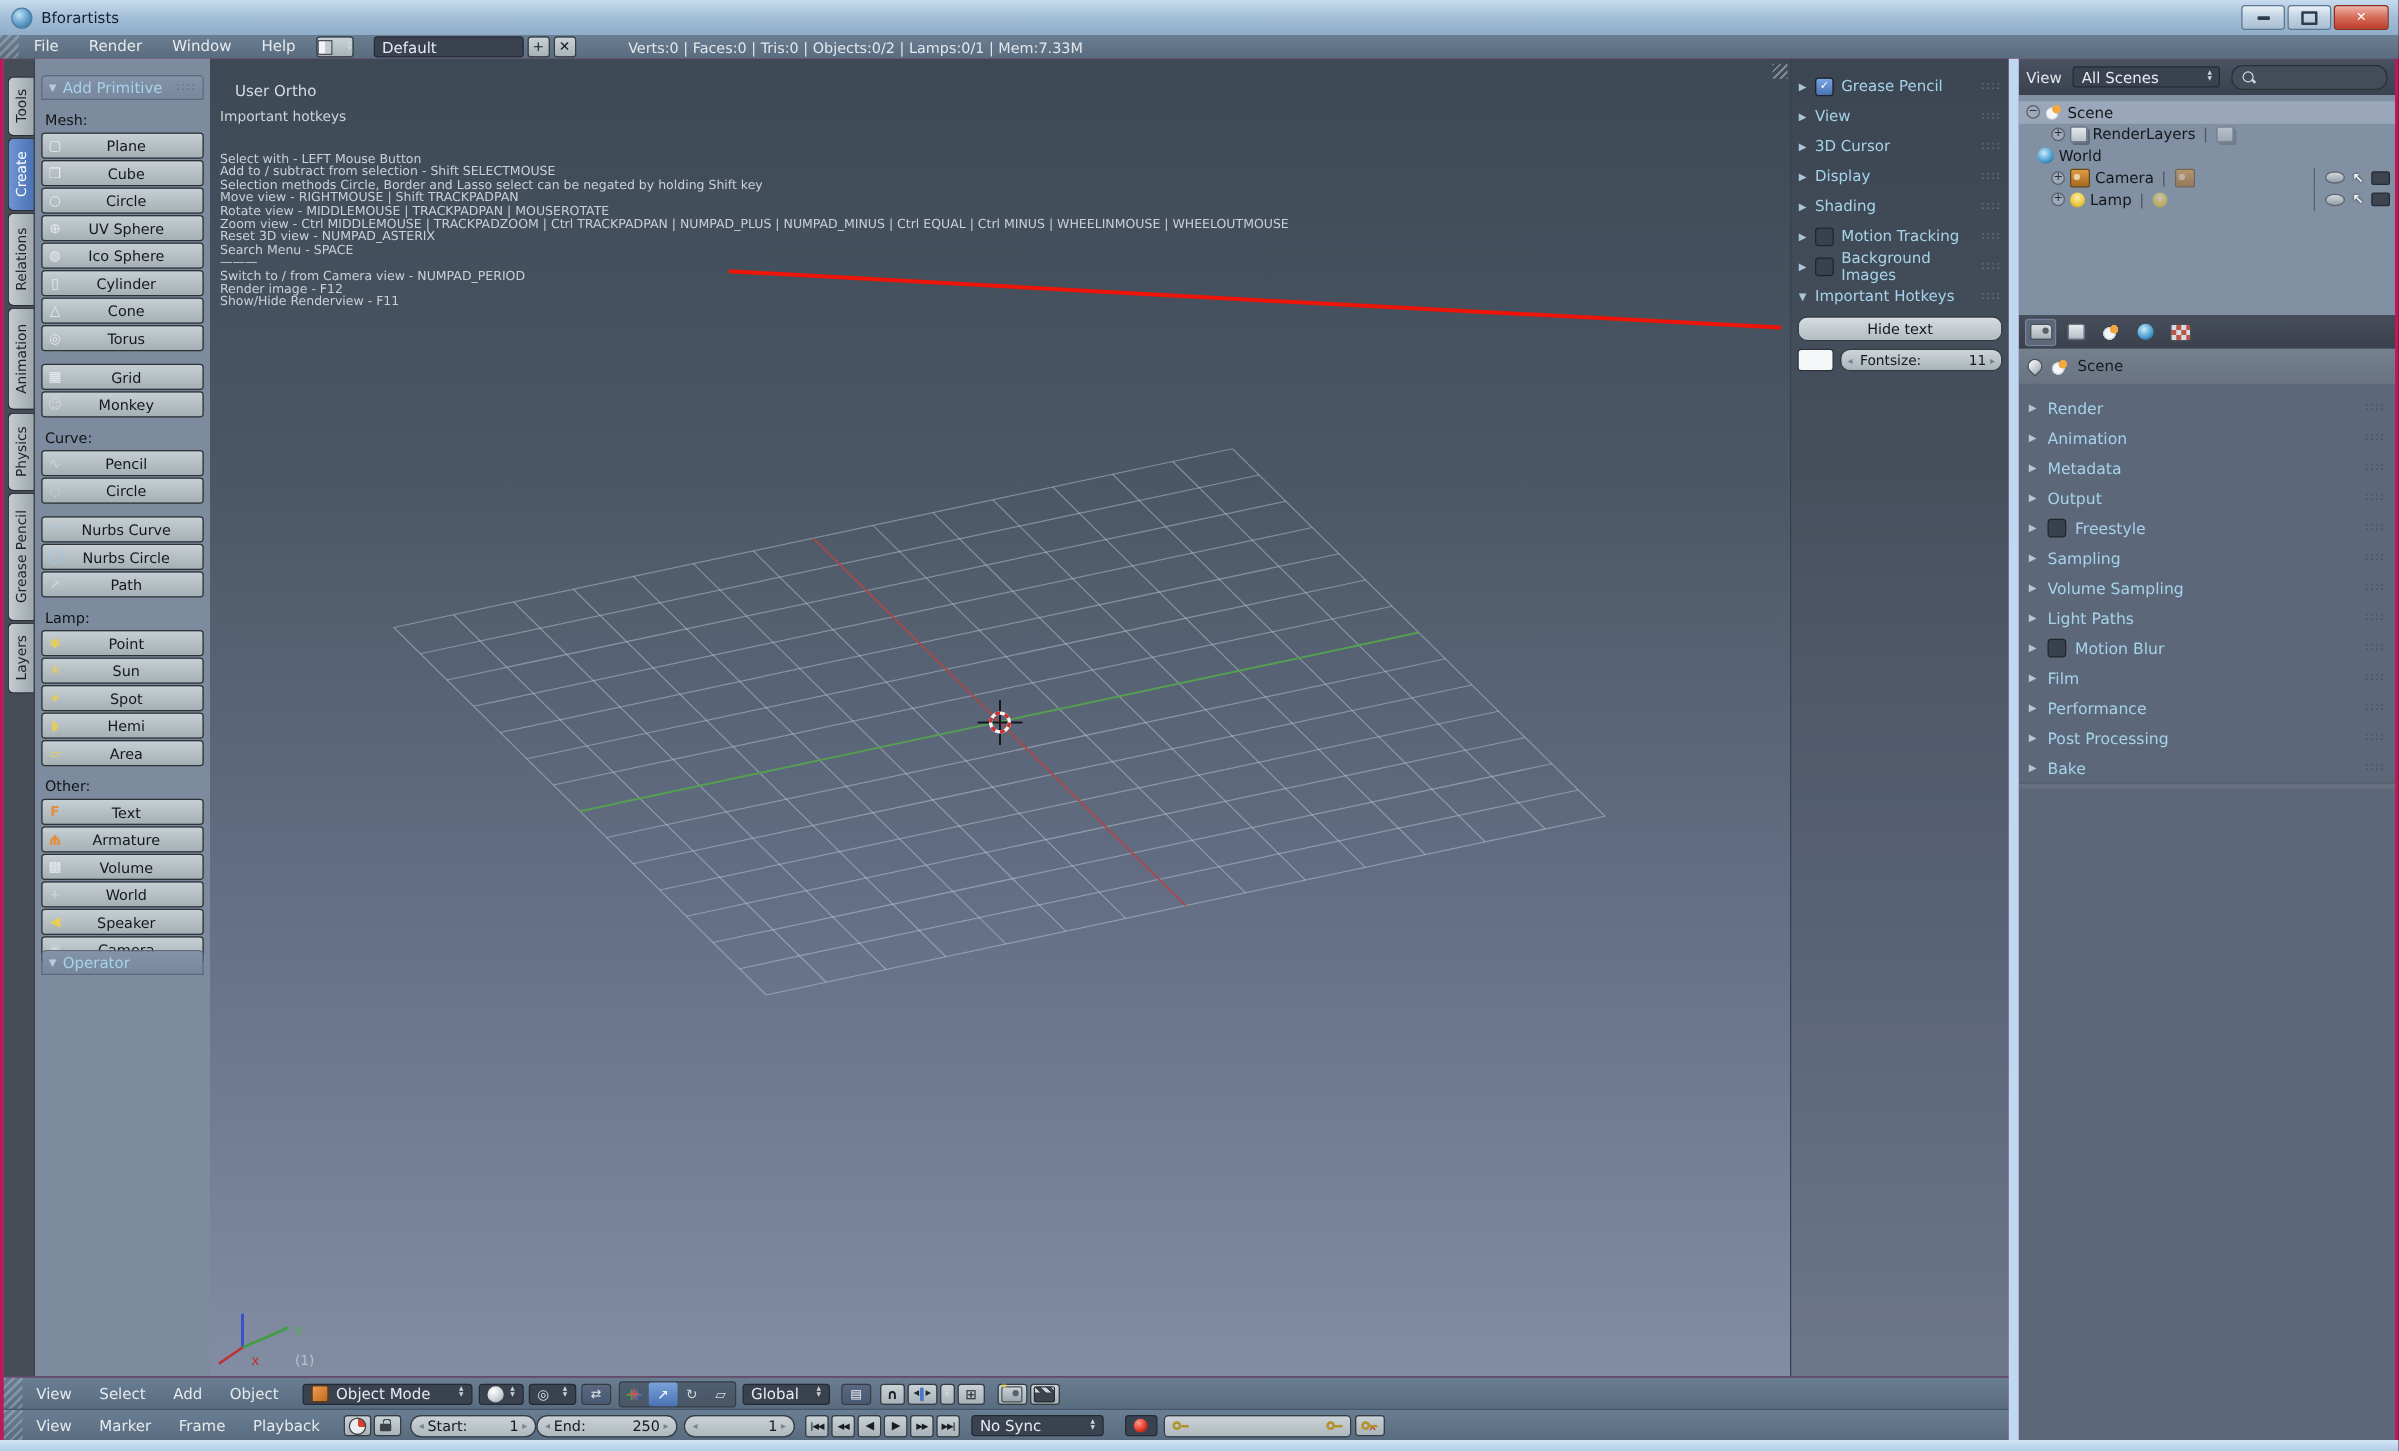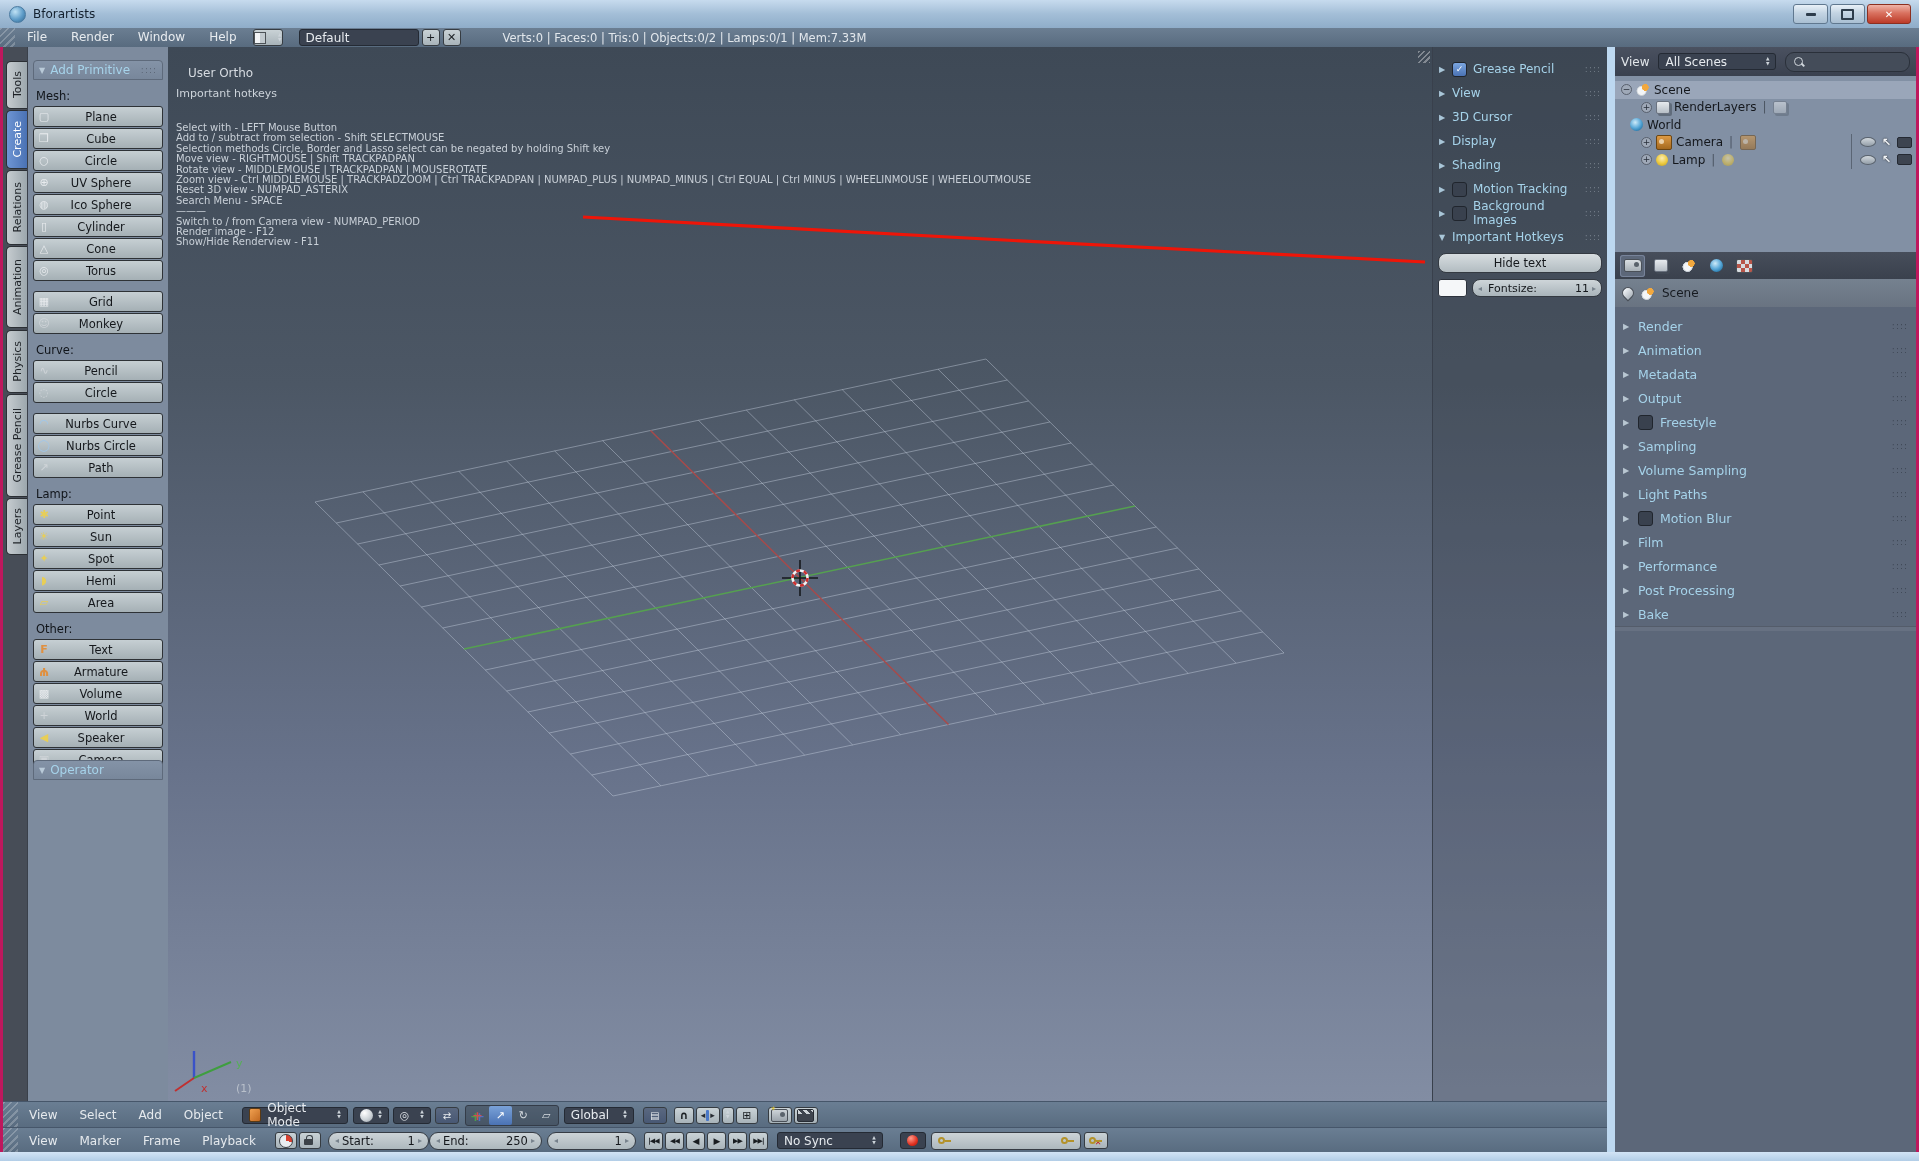--- a/index.html
+++ b/index.html
@@ -648,21 +648,21 @@
   </div>
 
   <div class="hbar" id="v3dheader">
     <div class="corner"></div>
     <div id="v3d-menus" class="menurow">
         <span class="hmenu">View</span>
         <span class="hmenu">Select</span>
         <span class="hmenu">Add</span>
         <span class="hmenu">Object</span>
       </div>
-    <div class="dd" style="width:106px;margin-left:8px;">
+    <div class="dd" style="width:136px;margin-left:8px;">
       <span class="cube-ico"></span>
       <span style="margin-left:6px;">Object Mode</span>
       <span class="spin">
           <span>▲</span>
           <span>▼</span>
         </span>
     </div>
     <div class="dd" style="width:36px;margin-left:5px;">
       <span class="ball-ico"></span>
       <span class="spin">

